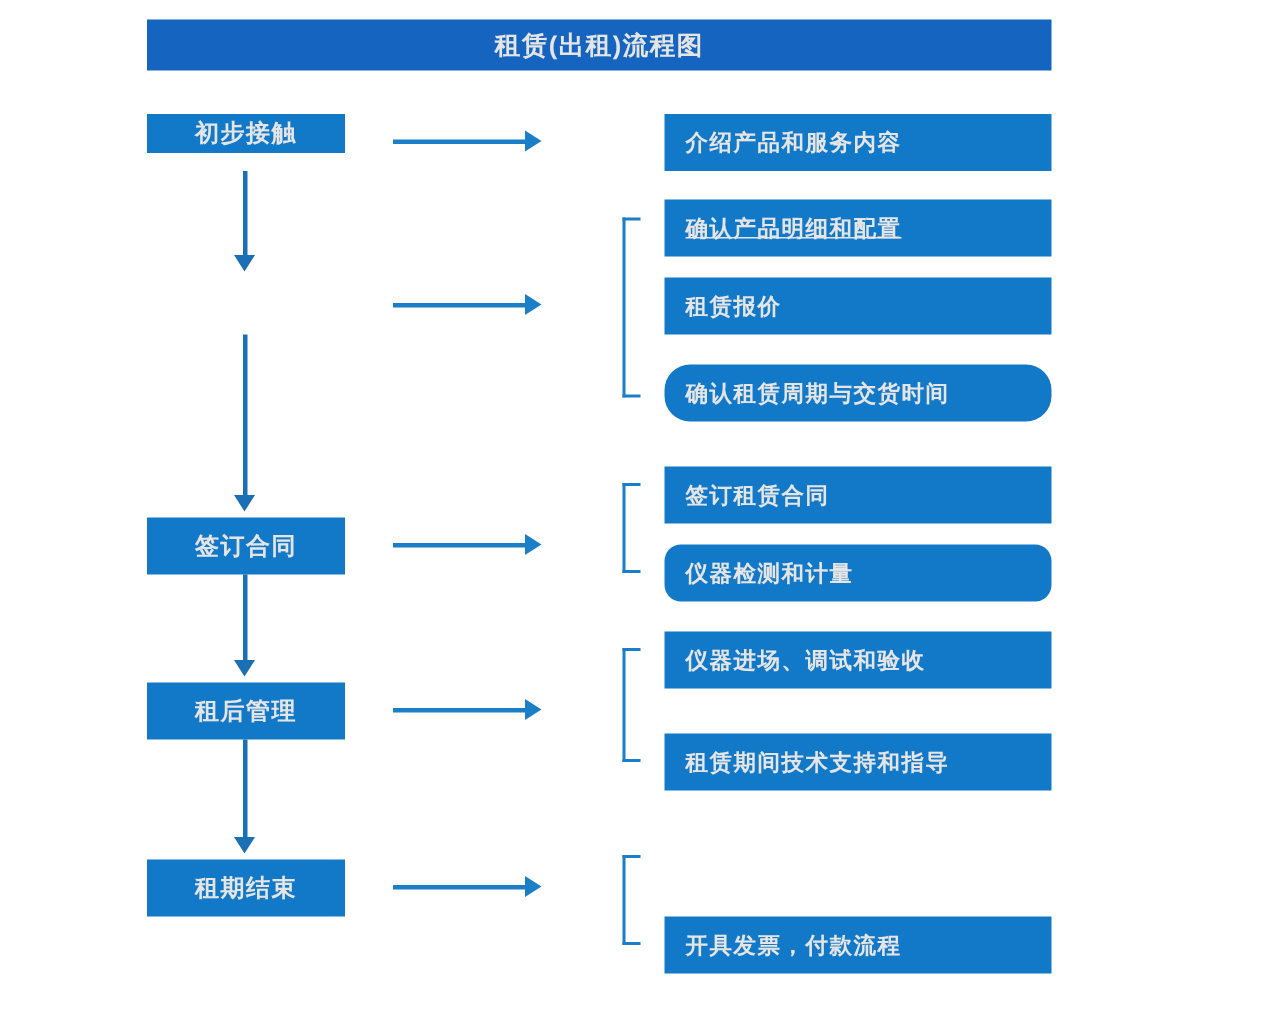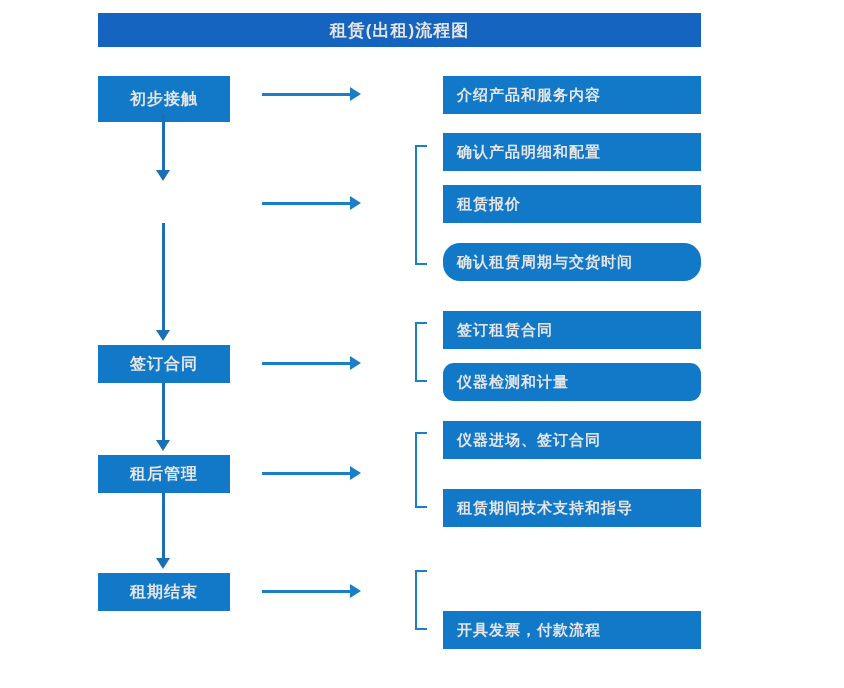--- a/index.html
+++ b/index.html
@@ -81,21 +81,21 @@
     width: 12px;
   }
 </style>
 </head>
 <body>
 
 <div id="canvas">
 
   <div class="box title-box" style="left:98px; top:13px; width:603px; height:34px;">租赁(出租)流程图</div>
 
-  <div class="box stage-box" style="left:98px; top:76px; width:132px; height:46px;">初步接触</div>
+  <div class="box stage-box" style="left:98px; top:76px; width:132px; height:26px;">初步接触</div>
   <div class="box stage-box" style="left:98px; top:345px; width:132px; height:38px;">签订合同</div>
   <div class="box stage-box" style="left:98px; top:455px; width:132px; height:38px;">租后管理</div>
   <div class="box stage-box" style="left:98px; top:573px; width:132px; height:38px;">租期结束</div>
 
   <div class="v-line" style="left:162px; top:114px; height:56px;"></div>
   <div class="v-arrow-head" style="left:156px; top:170px;"></div>
 
   <div class="v-line" style="left:162px; top:223px; height:107px;"></div>
   <div class="v-arrow-head" style="left:156px; top:330px;"></div>
 
@@ -119,22 +119,22 @@
 
   <div class="h-line" style="left:262px; top:590px; width:88px;"></div>
   <div class="h-arrow-head" style="left:350px; top:584px;"></div>
 
   <div class="bracket" style="left:415px; top:145px; height:120px;"></div>
   <div class="bracket" style="left:415px; top:322px; height:60px;"></div>
   <div class="bracket" style="left:415px; top:432px; height:76px;"></div>
   <div class="bracket" style="left:415px; top:570px; height:60px;"></div>
 
   <div class="box detail-box" style="left:443px; top:76px; width:258px; height:38px;">介绍产品和服务内容</div>
-  <div class="box detail-box" style="left:443px; top:133px; width:258px; height:38px;">确认产品明细和配置</div>
+  <div class="box detail-box" style="left:443px; top:133px; width:258px; height:38px;text-decoration:underline;">确认产品明细和配置</div>
   <div class="box detail-box" style="left:443px; top:185px; width:258px; height:38px;">租赁报价</div>
   <div class="box detail-box" style="left:443px; top:243px; width:258px; height:38px;border-radius:17px;">确认租赁周期与交货时间</div>
   <div class="box detail-box" style="left:443px; top:311px; width:258px; height:38px;">签订租赁合同</div>
   <div class="box detail-box" style="left:443px; top:363px; width:258px; height:38px;border-radius:11px;">仪器检测和计量</div>
-  <div class="box detail-box" style="left:443px; top:421px; width:258px; height:38px;">仪器进场、签订合同</div>
+  <div class="box detail-box" style="left:443px; top:421px; width:258px; height:38px;">仪器进场、调试和验收</div>
   <div class="box detail-box" style="left:443px; top:489px; width:258px; height:38px;">租赁期间技术支持和指导</div>
   <div class="box detail-box" style="left:443px; top:611px; width:258px; height:38px;">开具发票，付款流程</div>
 
 </div>
 
 </body></html>

